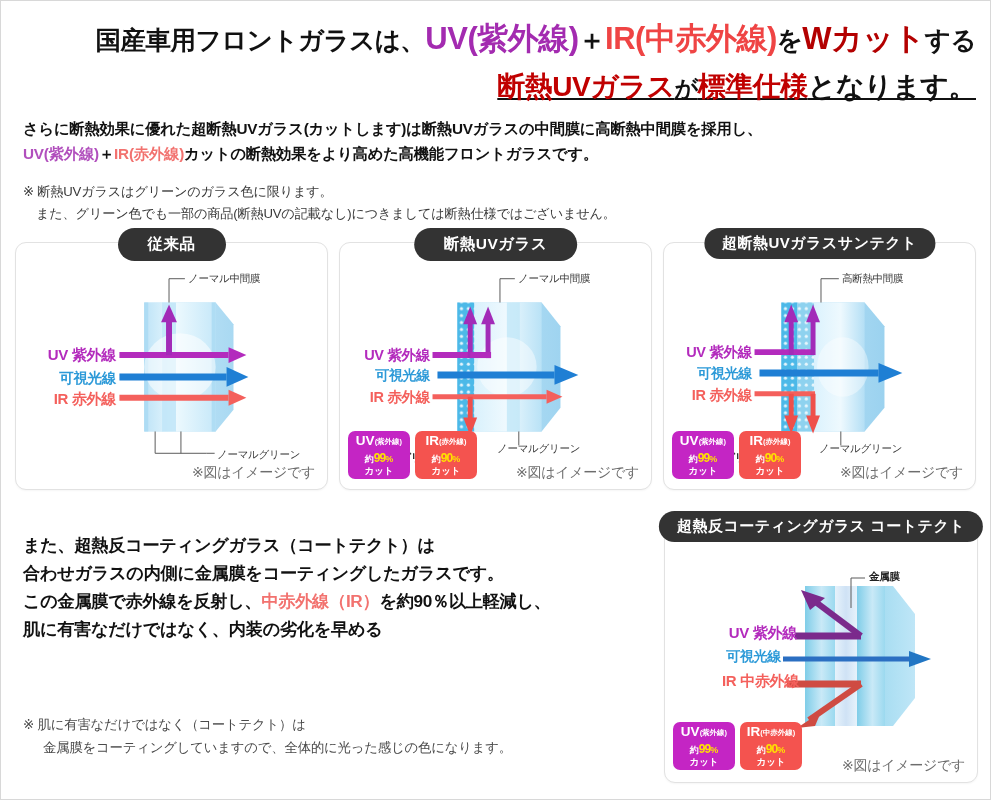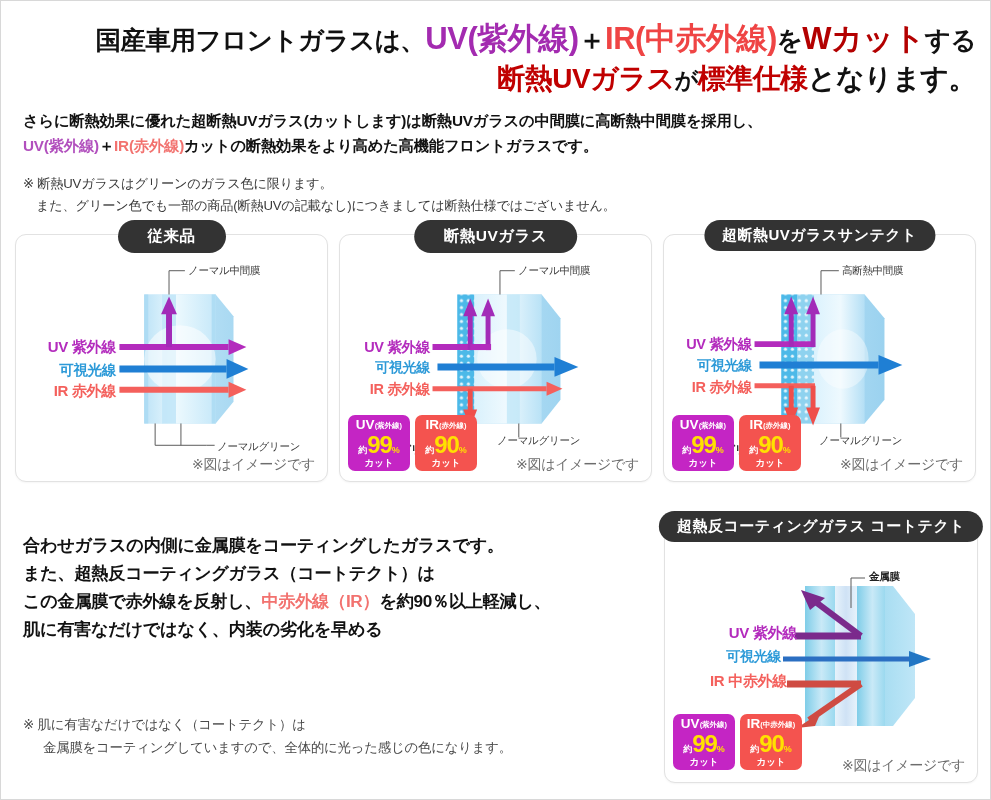--- a/index.html
+++ b/index.html
@@ -17,21 +17,21 @@
   }
 
   
   .header { padding: 18px 14px 0 14px; text-align: right; }
   .h-line1 {
     font-size: 25.5px; font-weight: bold; color: #111; letter-spacing: -0.5px;
     white-space: nowrap; line-height: 1.28;
   }
   .h-line2 {
     font-size: 28px; font-weight: bold; color: #111; letter-spacing: -0.5px;
-    white-space: nowrap; line-height: 1.3; margin-top: 2px;
+    white-space: nowrap; line-height: 1.3; margin-top: 10px; text-decoration: underline;
   }
   .c-uv  { color: #a32bb0; }
   .c-ir  { color: #ef4444; }
   .c-plus{ color: #111; }
   .c-red { color: #c00000; }
   .c-dkred { color: #b30000; }
 
   .lead {
     margin: 12px 22px 0 22px; text-align: left;
     font-size: 15.3px; font-weight: bold; color: #111; line-height: 1.62;
@@ -88,21 +88,21 @@
     border-radius: 7px; color: #fff; text-align: center;
     width: 62px; padding: 3px 0 4px 0; line-height: 1;
   }
   .badge.uv { background: #c425c4; }
   .badge.ir { background: #f4534f; }
   .badge .b1 { font-size: 9px; font-weight: bold; display:block; white-space: nowrap; }
   .badge .b1 b { font-size: 13.5px; vertical-align: -1px; }
   .badge .b1 i { font-style: normal; font-size: 7.5px; }
   .badge .b2 { display: block; margin-top: 1px; font-weight: bold; white-space: nowrap; }
   .badge .b2 .yen { font-size: 9px; }
-  .badge .b2 .num { font-size: 24px; color: #ffe100; letter-spacing: -1px; }
+  .badge .b2 .num { font-size: 12px; color: #ffe100; letter-spacing: -1px; }
   .badge .b2 .pct { font-size: 9px; color: #ffe100; }
   .badge .b3 { display:block; font-size: 9.5px; font-weight: bold; margin-top: 1px; }
 
   
   .bottom { position: absolute; left: 0; top: 524px; width: 991px; }
   .btext {
     position: absolute; left: 22px; top: 6px; width: 630px;
     font-size: 17.2px; font-weight: bold; color: #111;
     line-height: 1.63; letter-spacing: -0.3px; white-space: nowrap;
   }
@@ -333,22 +333,22 @@
           <span class="b3">カット</span>
         </div>
       </div>
       <div class="imgnote">※図はイメージです</div>
     </div>
   </div>
 
   <div class="bottom">
 
     <div class="btext">
+      <div>また、超熱反コーティングガラス（コートテクト）は</div>
       <div>合わせガラスの内側に金属膜をコーティングしたガラスです。</div>
-      <div>また、超熱反コーティングガラス（コートテクト）は</div>
       <div>
         <span>この金属膜で赤外線を反射し、</span><span class="c-ir2">中赤外線（IR）</span><span>を約90％以上軽減し、</span>
       </div>
       <div>肌に有害なだけではなく、内装の劣化を早める</div>
     </div>
 
     <div class="bnote">
       <div>※ 肌に有害なだけではなく（コートテクト）は</div>
       <div class="n2">金属膜をコーティングしていますので、全体的に光った感じの色になります。</div>
     </div>
@@ -392,21 +392,21 @@
           <path d="M244,125 L266,133 L244,141 Z" fill="#2176c4"></path>
 
           <path d="M122,158 L196,158" stroke="#cf4b42" stroke-width="7" fill="none"></path>
           <path d="M196,158 L144,194" stroke="#cf4b42" stroke-width="6" fill="none"></path>
           <path d="M132,202 L156,186 L150,200 Z" fill="#cf4b42"></path>
         </svg>
       </div>
       <div class="leader" style="left:204px; top:44px; font-weight:bold; color:#222;">金属膜</div>
       <div class="raylabel lbl-uv" style="left:40px; top:98px; width:92px; font-size:15px;">UV 紫外線</div>
       <div class="raylabel lbl-vis" style="left:40px; top:122px; width:76px; font-size:14px;">可視光線</div>
-      <div class="raylabel lbl-ir" style="left:26px; top:146px; width:96px; font-size:15px;">IR 中赤外線</div>
+      <div class="raylabel lbl-ir" style="left:38px; top:146px; width:96px; font-size:15px;">IR 中赤外線</div>
       <div class="badges" style="left:8px; bottom:12px;">
         <div class="badge uv">
           <span class="b1"><b>UV</b><i>(紫外線)</i></span>
           <span class="b2"><span class="yen">約</span><span class="num">99</span><span class="pct">%</span></span>
           <span class="b3">カット</span>
         </div>
         <div class="badge ir">
           <span class="b1"><b>IR</b><i>(中赤外線)</i></span>
           <span class="b2"><span class="yen">約</span><span class="num">90</span><span class="pct">%</span></span>
           <span class="b3">カット</span>

